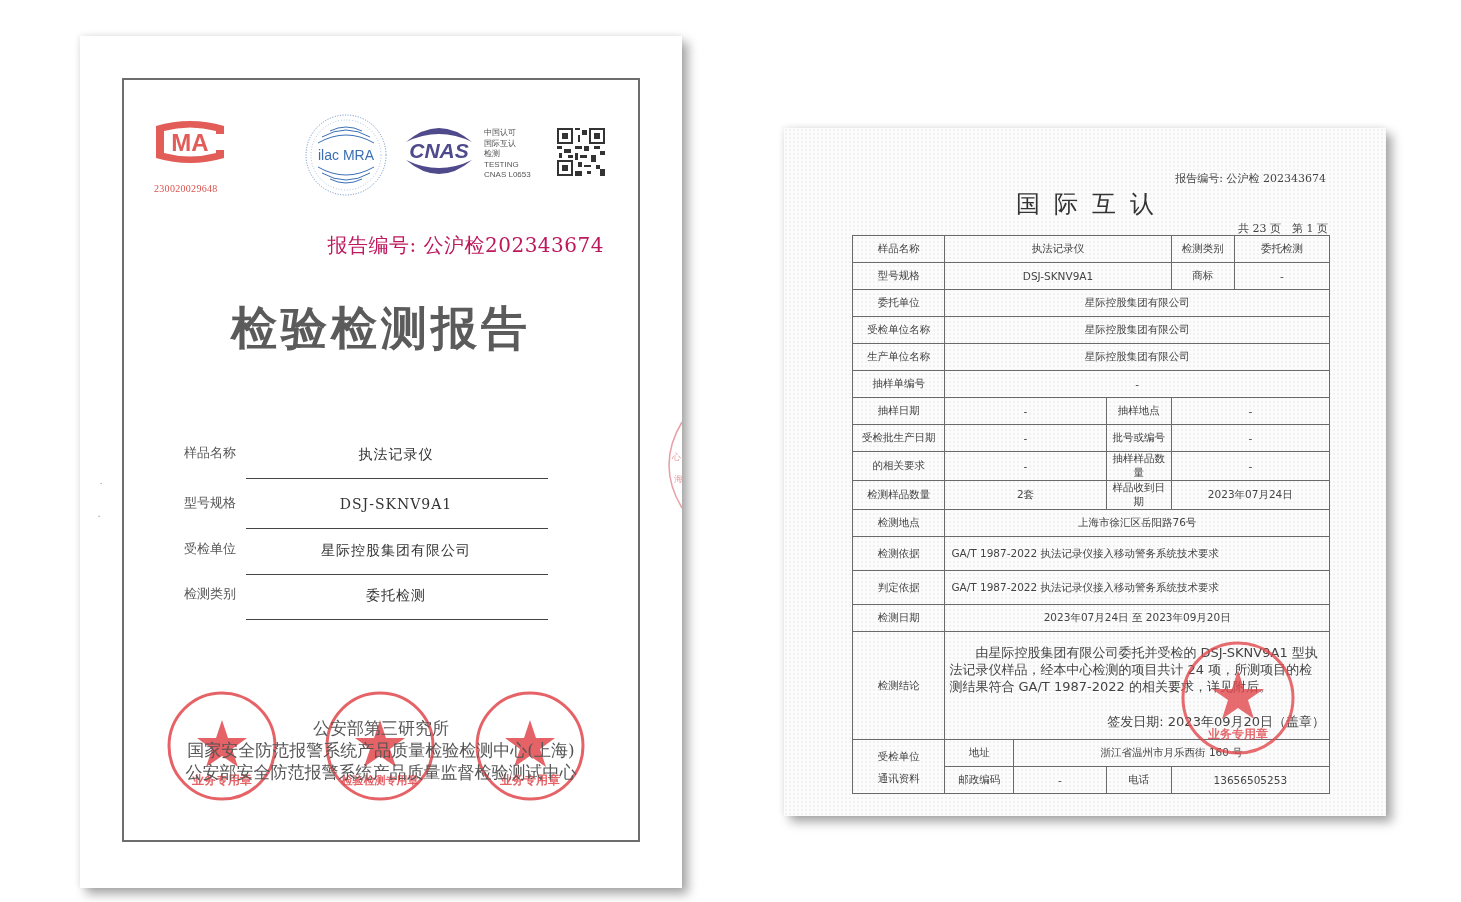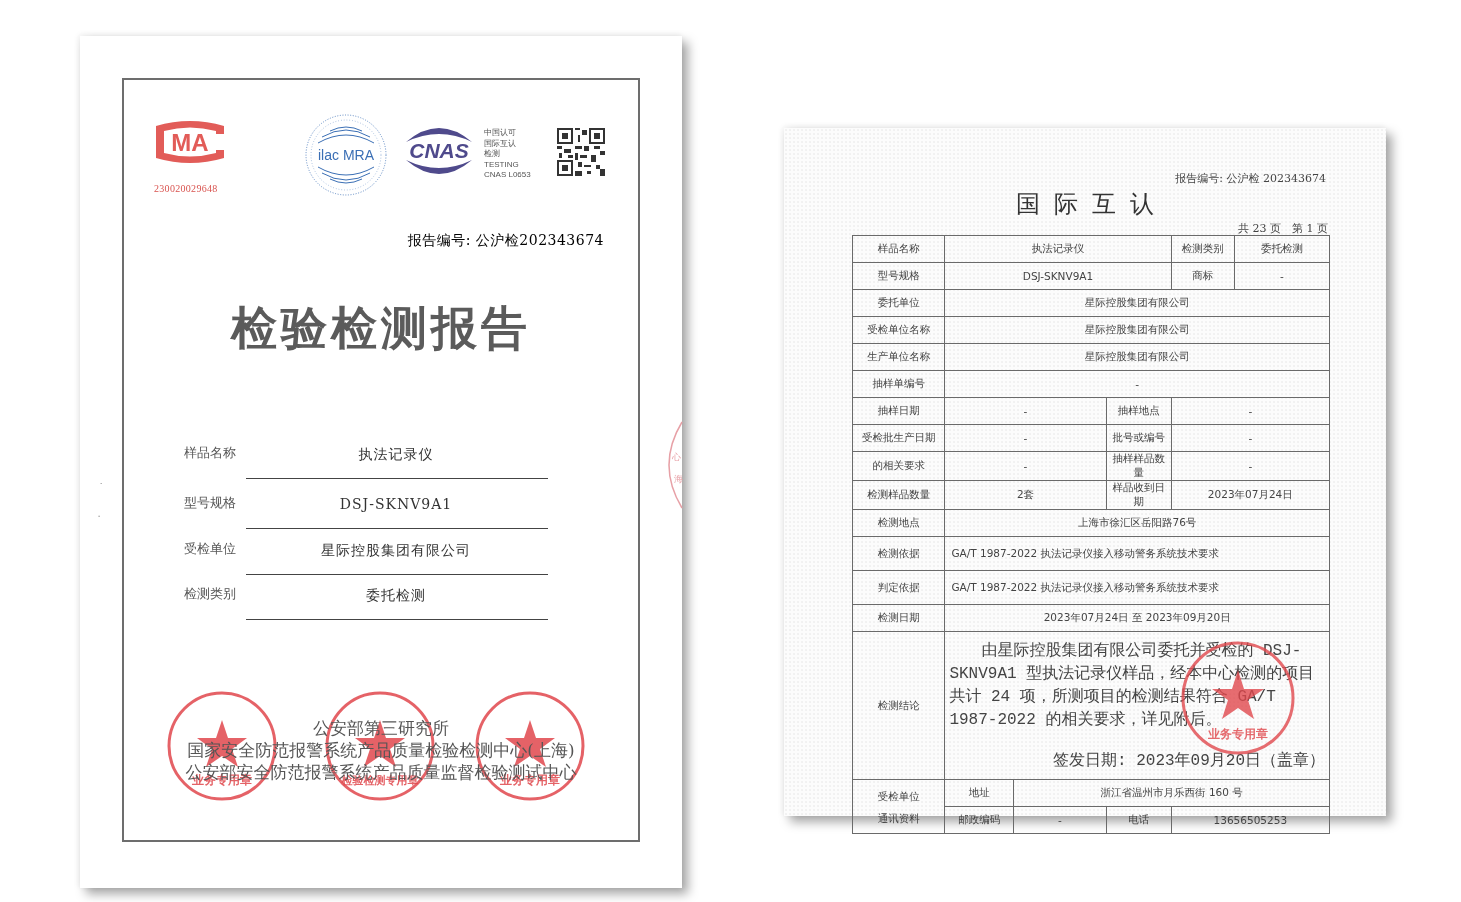--- a/index.html
+++ b/index.html
@@ -24,21 +24,21 @@
     font-family: Liberation Serif, serif; font-size: 10px; color: #d9534f; letter-spacing: 0.3px;
   }
   .ilac { position: absolute; left: 180px; top: 33px; width: 84px; height: 84px; }
   .cnas { position: absolute; left: 274px; top: 40px; width: 82px; height: 62px; }
   .cnas-text {
     position: absolute; left: 360px; top: 48px; font-family: "Liberation Sans", sans-serif;
     font-size: 8px; line-height: 10.5px; color: #555;
   }
   .qr { position: absolute; left: 433px; top: 48px; width: 48px; height: 48px; }
   .cover-report-no {
-    position: absolute; right: 34px; top: 152px; font-size: 14px; color: #000000; letter-spacing: 0.5px;
+    position: absolute; right: 34px; top: 152px; font-size: 20px; color: #be185d; letter-spacing: 0.5px;
   }
   .cover-title {
     position: absolute; left: 0; right: 0; top: 218px; text-align: center;
     font-family: "DejaVu Serif", serif; font-weight: bold; font-size: 46px; color: #5b5b5b; letter-spacing: 4px;
   }
   .cover-field { position: absolute; left: 60px; width: 364px; height: 40px; }
   .cover-field .lbl {
     position: absolute; left: 0; top: 0; font-family: "DejaVu Sans", sans-serif; font-size: 13px; color: #555;
   }
   .cover-field .val {
@@ -73,21 +73,21 @@
   }
   table.rt {
     position: absolute; left: 68px; top: 107px; width: 478px; border-collapse: collapse;
     font-family: "DejaVu Sans", sans-serif; font-size: 10.5px; color: #444;
   }
   table.rt td {
     border: 1px solid #6a6a6a; text-align: center; vertical-align: middle; padding: 0 3px; height: 27px;
   }
   table.rt td.left { text-align: left; padding-left: 6px; }
   table.rt tr.tall td { height: 34px; }
-  .concl { text-align: left !important; padding: 8px 4px 6px 4px !important; line-height: 23px; font-size: 16px; font-family: Liberation Mono, monospace; }
+  .concl { text-align: left !important; padding: 8px 4px 6px 4px !important; line-height: 17px; font-size: 13px; }
   .concl .sign { text-align: right; margin-top: 18px; }
   .r-stamp { position: absolute; width: 116px; height: 116px; }
   .side-stamp { position: absolute; left: 652px; top: 420px; width: 36px; height: 90px; }
 </style>
 </head>
 <body>
 
 <div class="cover">
   <div class="cover-frame">
 

